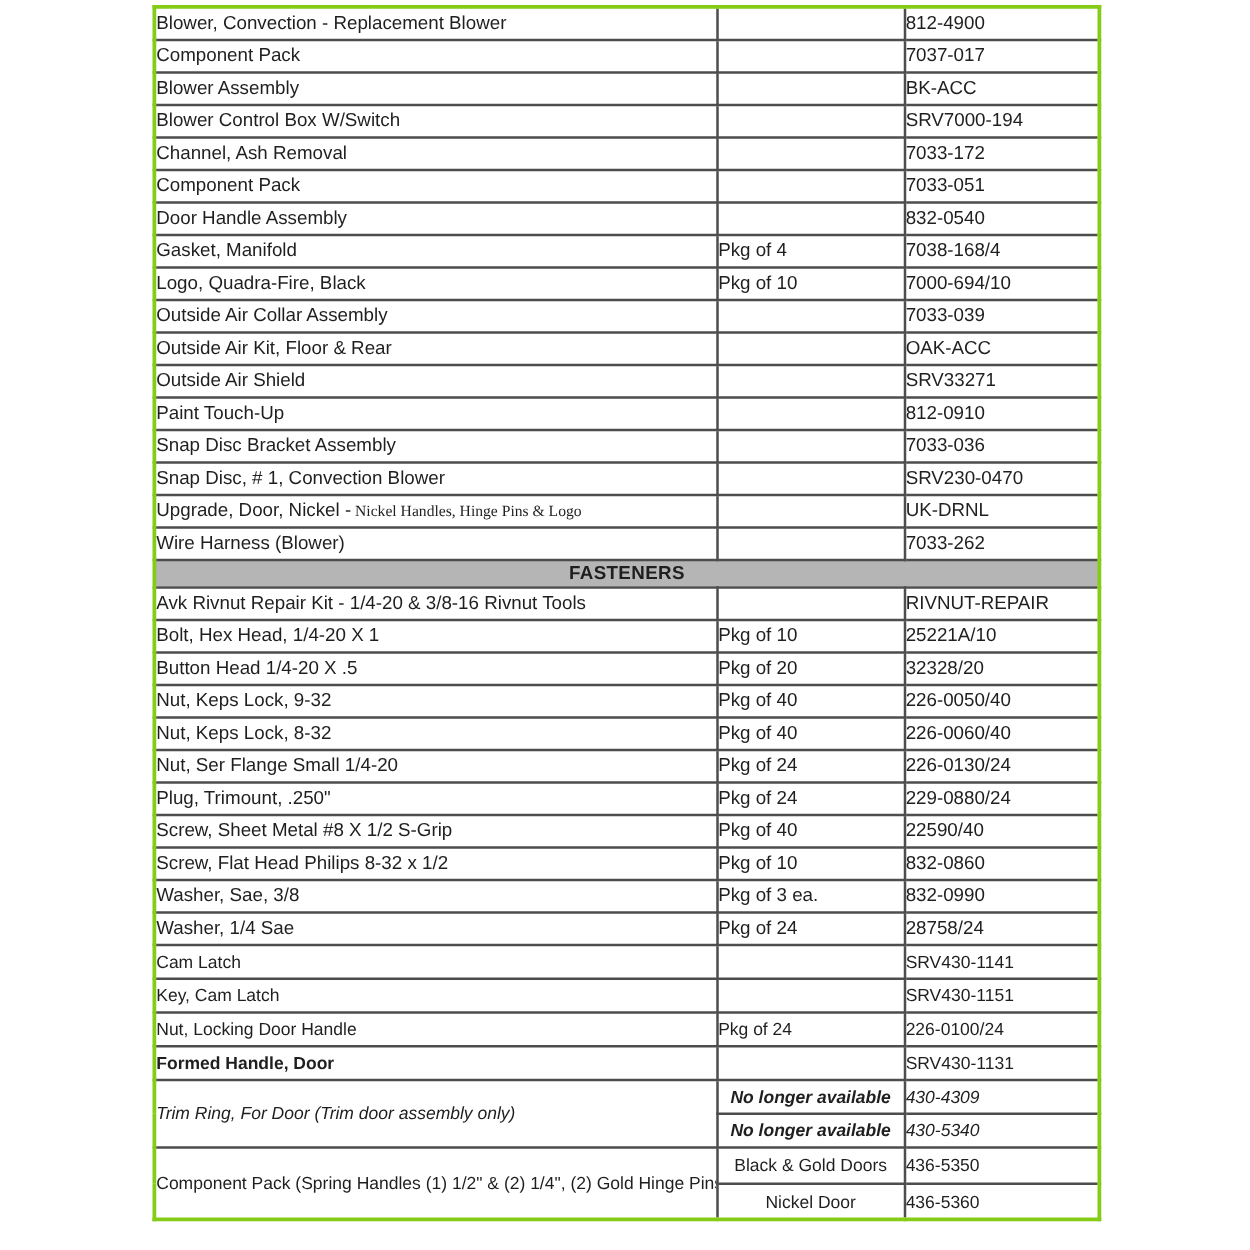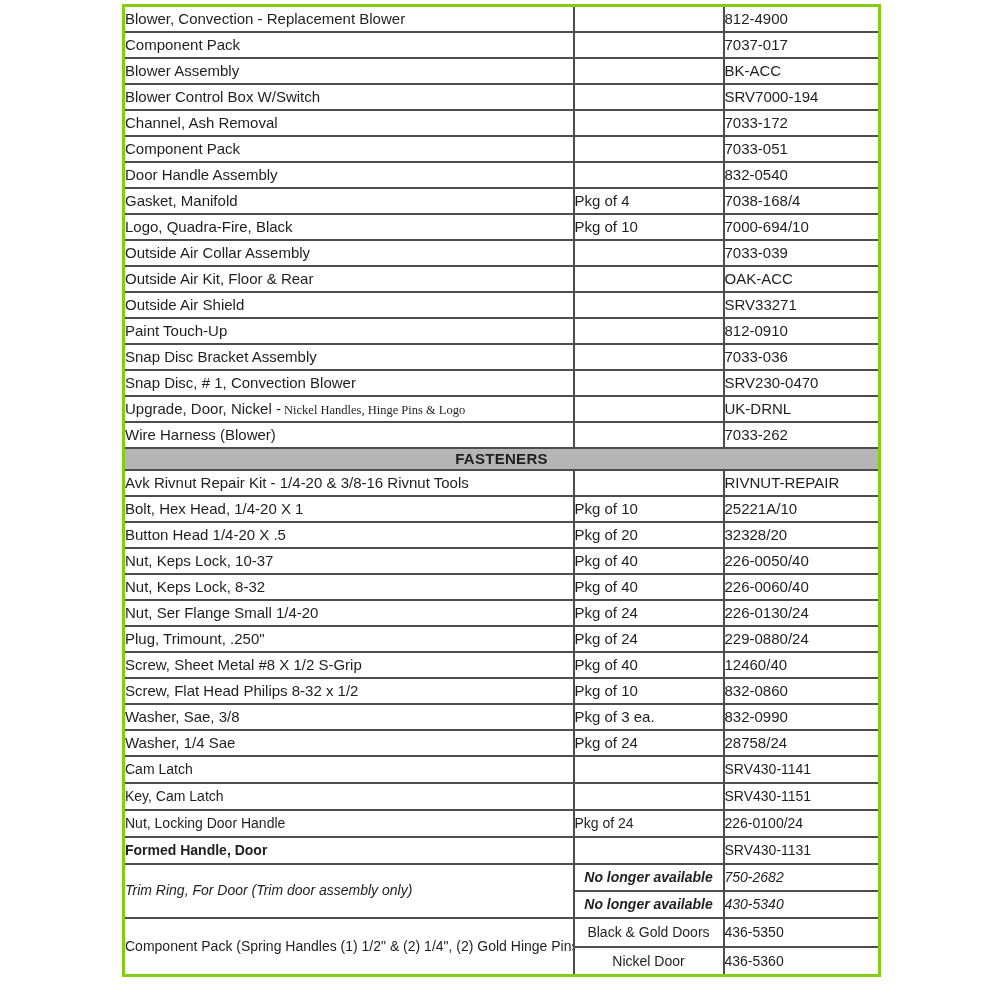--- a/index.html
+++ b/index.html
@@ -168,21 +168,21 @@
           <td class="c1">Bolt, Hex Head, 1/4-20 X 1</td>
           <td class="c2">Pkg of 10</td>
           <td class="c3">25221A/10</td>
         </tr>
         <tr class="r-normal">
           <td class="c1">Button Head 1/4-20 X .5</td>
           <td class="c2">Pkg of 20</td>
           <td class="c3">32328/20</td>
         </tr>
         <tr class="r-normal">
-          <td class="c1">Nut, Keps Lock, 10-37</td>
+          <td class="c1">Nut, Keps Lock, 9-32</td>
           <td class="c2">Pkg of 40</td>
           <td class="c3">226-0050/40</td>
         </tr>
         <tr class="r-normal">
           <td class="c1">Nut, Keps Lock, 8-32</td>
           <td class="c2">Pkg of 40</td>
           <td class="c3">226-0060/40</td>
         </tr>
         <tr class="r-normal">
           <td class="c1">Nut, Ser Flange Small 1/4-20</td>
@@ -190,21 +190,21 @@
           <td class="c3">226-0130/24</td>
         </tr>
         <tr class="r-normal">
           <td class="c1">Plug, Trimount, .250"</td>
           <td class="c2">Pkg of 24</td>
           <td class="c3">229-0880/24</td>
         </tr>
         <tr class="r-normal">
           <td class="c1">Screw, Sheet Metal #8 X 1/2 S-Grip</td>
           <td class="c2">Pkg of 40</td>
-          <td class="c3">12460/40</td>
+          <td class="c3">22590/40</td>
         </tr>
         <tr class="r-normal">
           <td class="c1">Screw, Flat Head Philips 8-32 x 1/2</td>
           <td class="c2">Pkg of 10</td>
           <td class="c3">832-0860</td>
         </tr>
         <tr class="r-normal">
           <td class="c1">Washer, Sae, 3/8</td>
           <td class="c2">Pkg of 3 ea.</td>
           <td class="c3">832-0990</td>
@@ -230,21 +230,21 @@
           <td class="c3">226-0100/24</td>
         </tr>
         <tr class="r-bottom">
           <td class="c1 indent-1">Formed Handle, Door</td>
           <td class="c2"></td>
           <td class="c3">SRV430-1131</td>
         </tr>
         <tr class="r-sub">
           <td class="c1 desc-multi" rowspan="2">Trim Ring, For Door (Trim door assembly only)</td>
           <td class="c2 pkg-bold">No longer available</td>
-          <td class="c3">750-2682</td>
+          <td class="c3">430-4309</td>
         </tr>
         <tr class="r-sub">
           <td class="c2 pkg-bold">No longer available</td>
           <td class="c3">430-5340</td>
         </tr>
         <tr class="r-sub2">
           <td class="c1 desc-multi" rowspan="2">Component Pack  (Spring Handles (1) 1/2" &amp; (2) 1/4", (2) Gold
 Hinge Pins, Quadra-Fire Logo</td>
           <td class="c2 pkg-center">Black &amp; Gold Doors</td>
           <td class="c3">436-5350</td>

